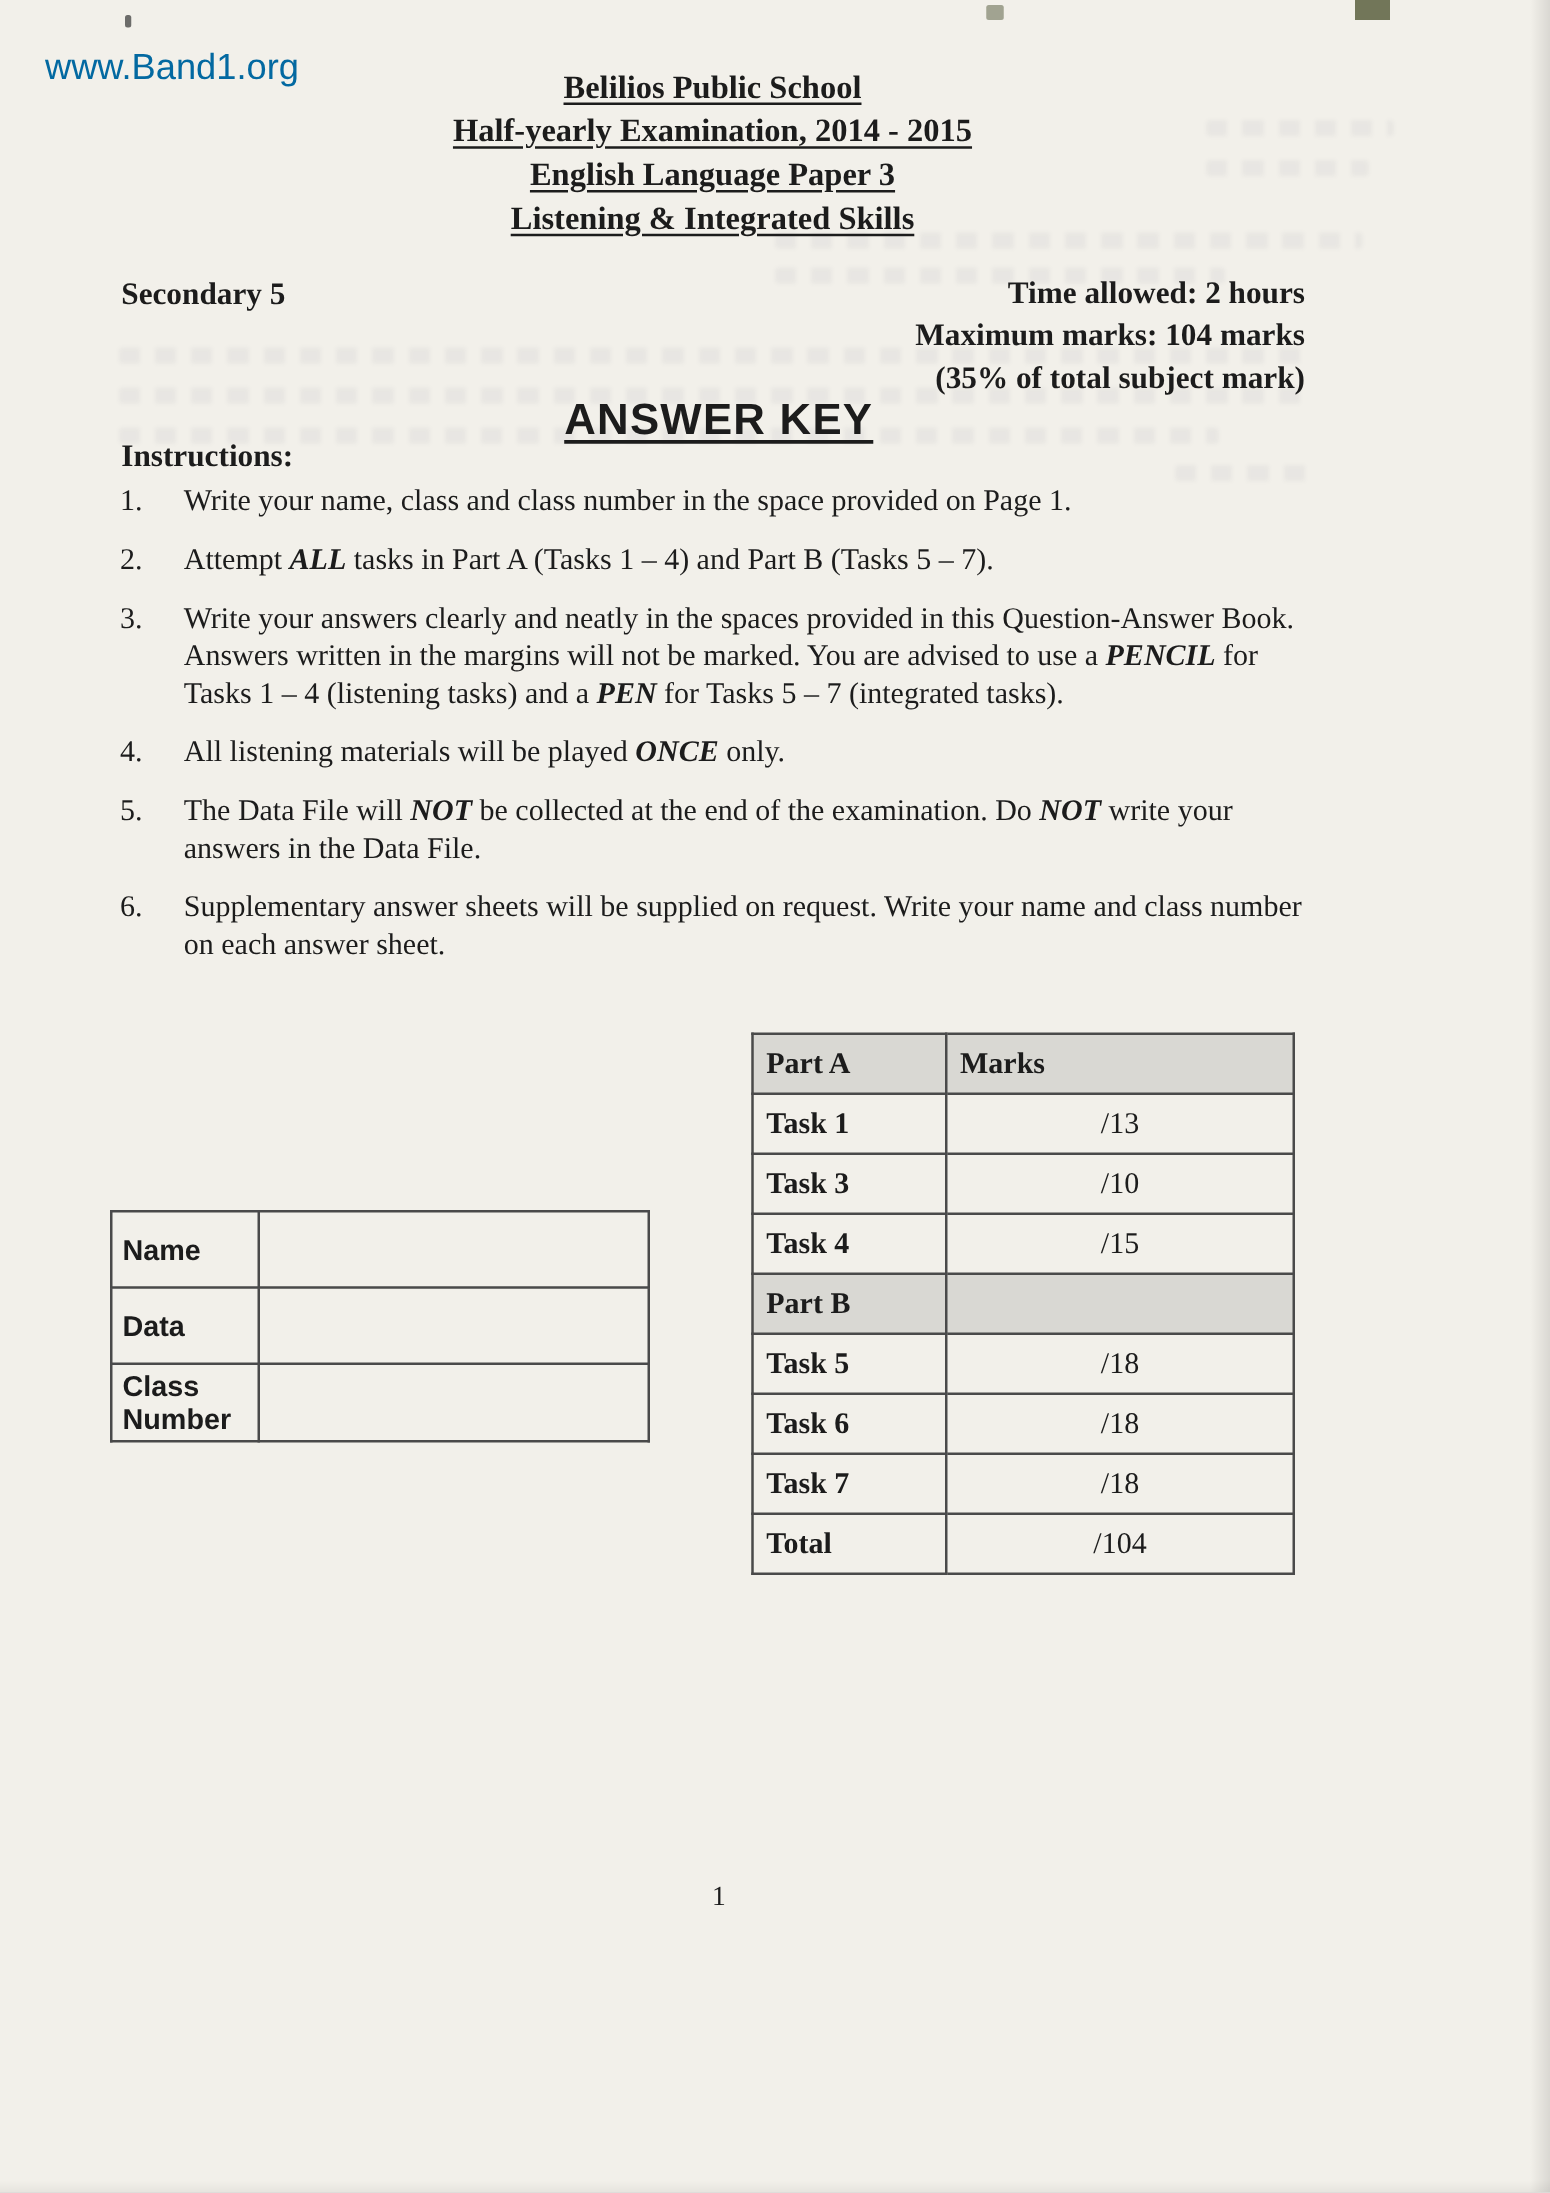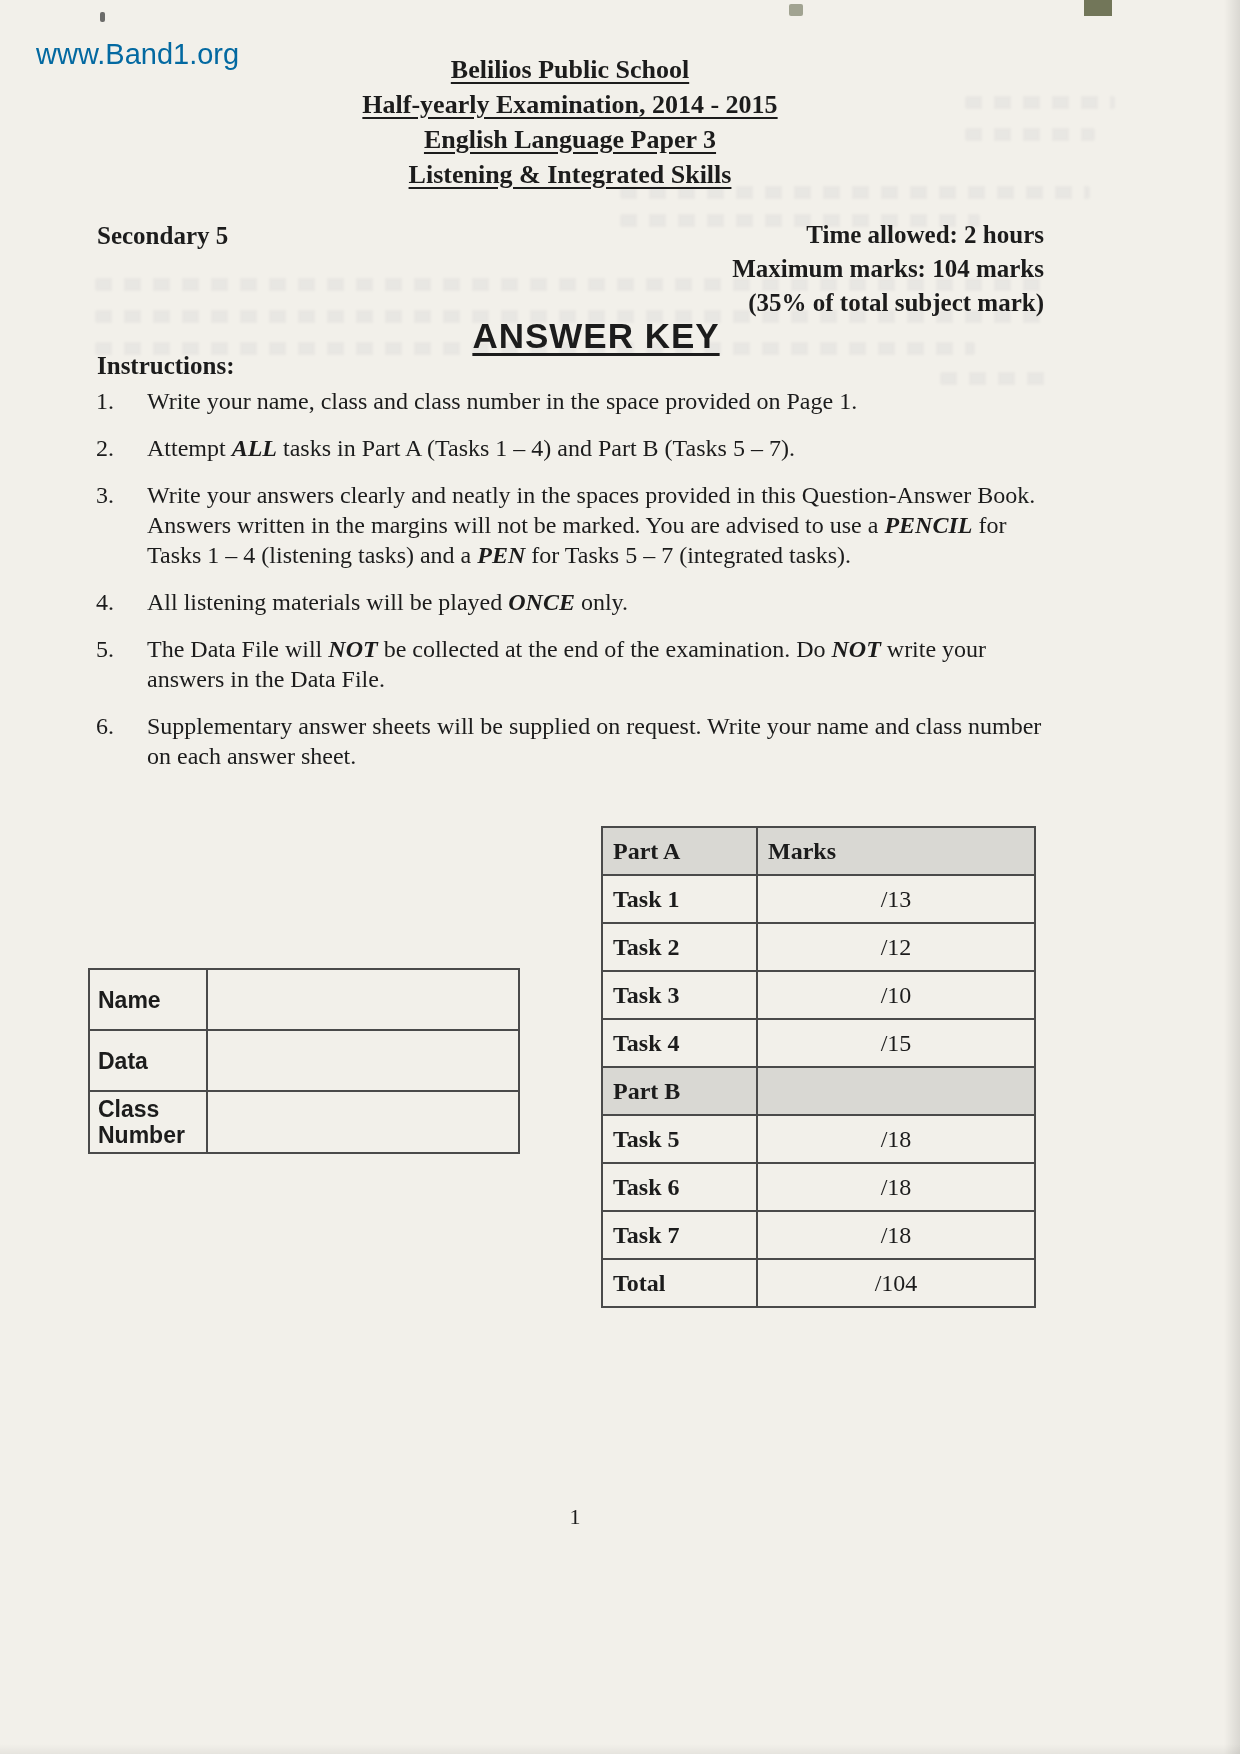--- a/index.html
+++ b/index.html
@@ -36,21 +36,21 @@
     font-weight:bold;font-size:26px;line-height:35px;
     text-decoration:underline;text-underline-offset:4px;
   }
 
   
   .level{position:absolute;left:97px;top:222px;font-weight:bold;font-size:25px;}
   .meta-right{position:absolute;right:196px;top:218px;text-align:right;}
   .meta-right div{font-weight:bold;font-size:25px;line-height:34px;}
 
   
-  .answer-key-wrap{position:absolute;left:0;top:316px;width:1150px;text-align:center;padding-left:21px;}
+  .answer-key-wrap{position:absolute;left:0;top:316px;width:1150px;text-align:center;}
   .answer-key{
     font-family:"Liberation Sans", sans-serif;
     font-weight:bold;font-size:35px;letter-spacing:1px;
     text-decoration:underline;text-underline-offset:5px;
   }
 
   
   .instructions-heading{position:absolute;left:97px;top:352px;font-weight:bold;font-size:25px;}
   .instructions{position:absolute;left:90px;top:386px;width:960px;}
   .inst{position:relative;padding-left:57px;margin-bottom:17px;font-size:24px;line-height:30px;}
@@ -194,24 +194,20 @@
     <tbody>
         <tr class="head">
       <td class="lbl">Part A</td>
       <td>Marks</td>
     </tr>
     <tr>
       <td class="lbl">Task 1</td>
       <td class="val">/13</td>
     </tr>
     <tr>
-      <td class="lbl">Task 2</td>
-      <td class="val">/12</td>
-    </tr>
-    <tr>
       <td class="lbl">Task 3</td>
       <td class="val">/10</td>
     </tr>
     <tr>
       <td class="lbl">Task 4</td>
       <td class="val">/15</td>
     </tr>
     <tr class="section">
       <td class="lbl">Part B</td>
       <td class="val"></td>

